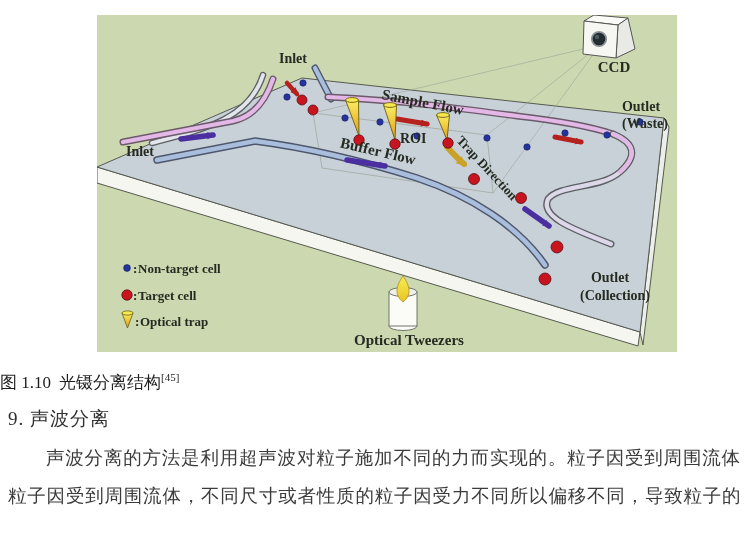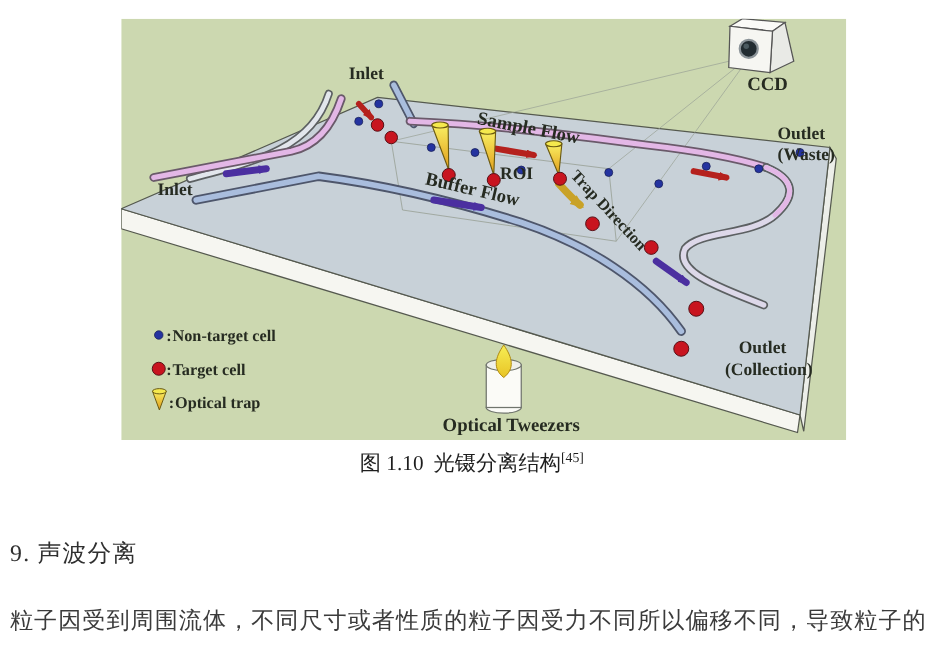--- a/index.html
+++ b/index.html
@@ -1,26 +1,26 @@
 <!DOCTYPE html>
 <html><head>
 <meta charset="utf-8">
 <style>
   html,body{margin:0;padding:0;background:#ffffff;}
   .page{position:relative;width:755px;height:520px;background:#ffffff;overflow:hidden;
         font-family:"Liberation Serif",serif;padding-left:40px;}
   .figure-wrap{position:absolute;left:97px;top:15px;width:580px;height:337px;}
   .figure-wrap svg{display:block;}
   .dlabel{font-family:"Liberation Serif",serif;font-weight:bold;fill:#262b21;}
-  .caption{position:absolute;left:0;top:359px;width:755px;text-align:center;
+  .caption{position:absolute;left:0;top:371px;width:755px;
            font-size:17px;color:#1e1e1e;}
   .caption .cap-title{margin-left:8px;}
   .caption sup{font-size:11px;}
   .section-heading{position:absolute;left:8px;top:406px;font-size:19px;color:#303030;
-                   letter-spacing:1px;white-space:nowrap;margin-top:24px;}
+                   letter-spacing:1px;white-space:nowrap;}
   .para-line{position:absolute;font-size:18.5px;color:#3b3b3b;letter-spacing:0.8px;
              white-space:nowrap;}
   .para-line.l1{left:46px;top:445px;width:705px;}
   .para-line.l2{left:8px;top:483px;width:745px;}
 </style>
 </head>
 <body>
 
 <div class="page">
 
@@ -172,15 +172,16 @@
     </g>
   </svg>
   </div>
 
   <div class="caption">
     <span>图 1.10</span><span class="cap-title">光镊分离结构</span><sup>[45]</sup>
   </div>
 
   <div class="section-heading">9. 声波分离</div>
 
+  <div class="para-line l1">声波分离的方法是利用超声波对粒子施加不同的力而实现的。粒子因受到周围流体</div>
   <div class="para-line l2">粒子因受到周围流体，不同尺寸或者性质的粒子因受力不同所以偏移不同，导致粒子的</div>
 
 </div>
 
 </body></html>

